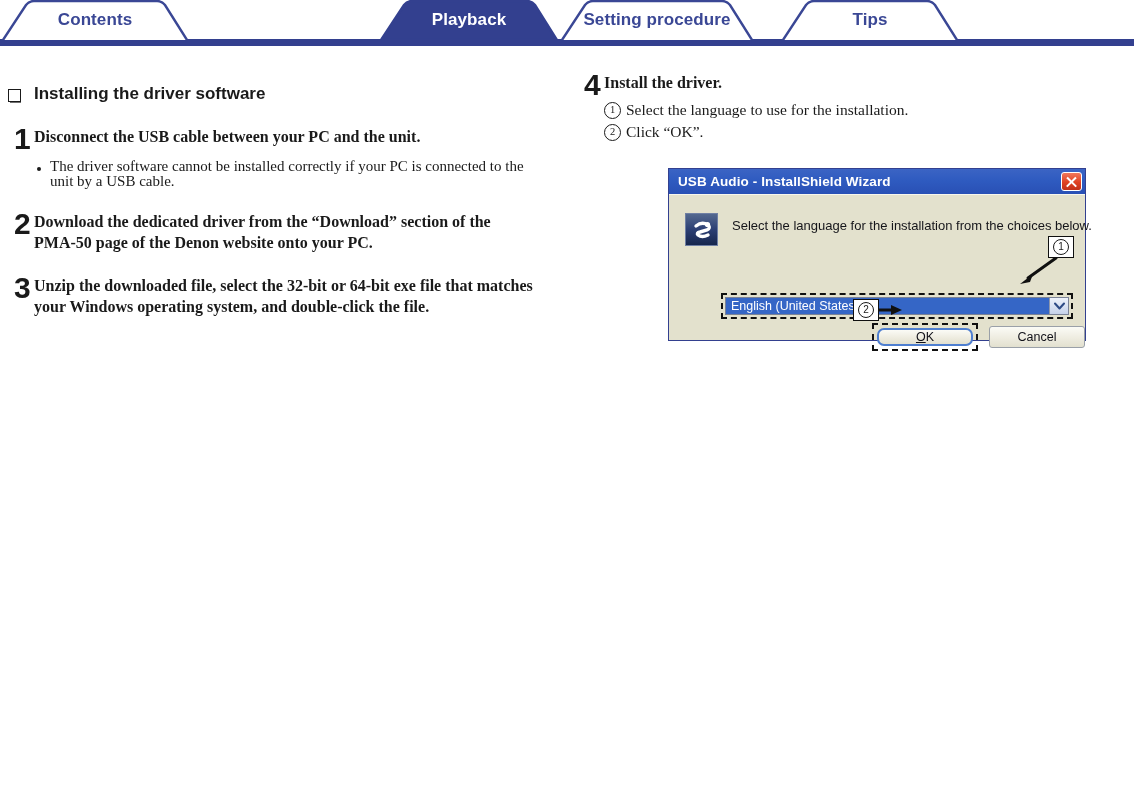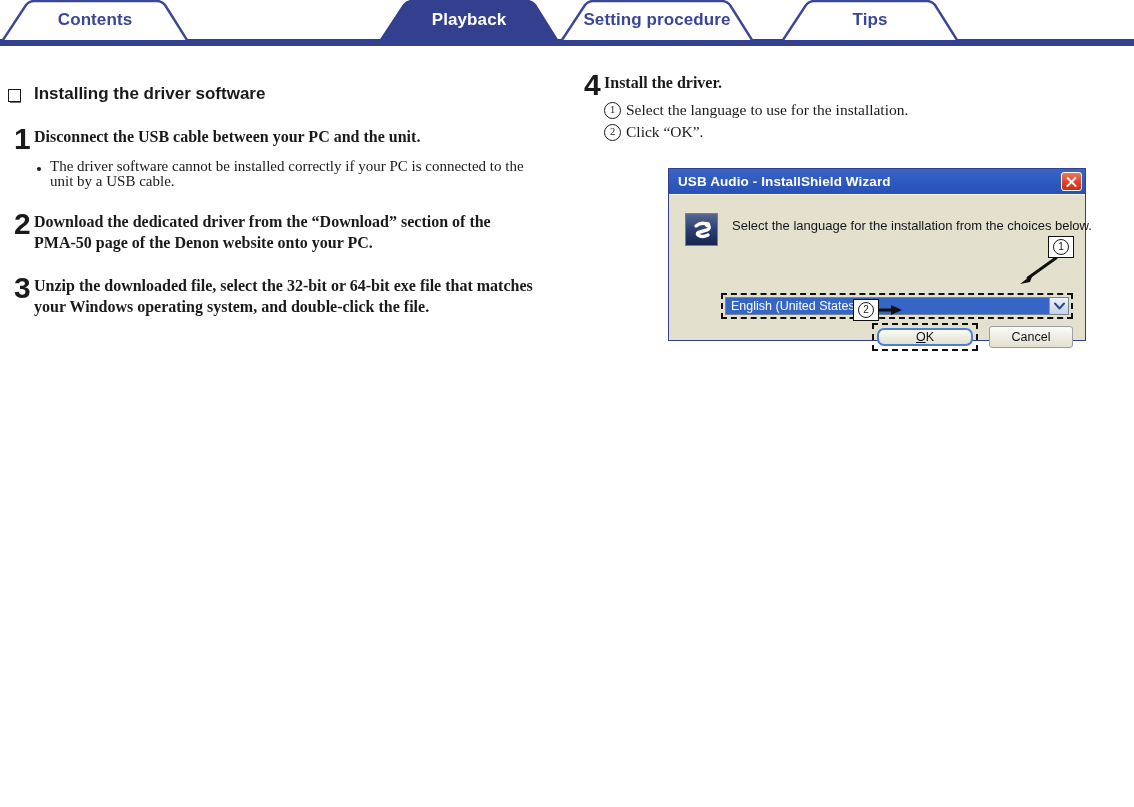--- a/index.html
+++ b/index.html
@@ -321,21 +321,21 @@
   }
   .btn-ok {
     width: 100%; height: 100%;
     border: 2px solid #4f7fd0;
     border-radius: 7px;
   }
   .btn-ok u { text-underline-offset: 1px; }
   .btn-cancel {
     position: absolute;
     left: 320px; top: 3px;
-    width: 84px; height: 22px;
+    width: 96px; height: 22px;
   }
 
   .callout {
     position: absolute;
     background: #ffffff;
     border: 1.6px solid #101010;
     display: flex;
     align-items: center;
     justify-content: center;
     font-size: 12px;

